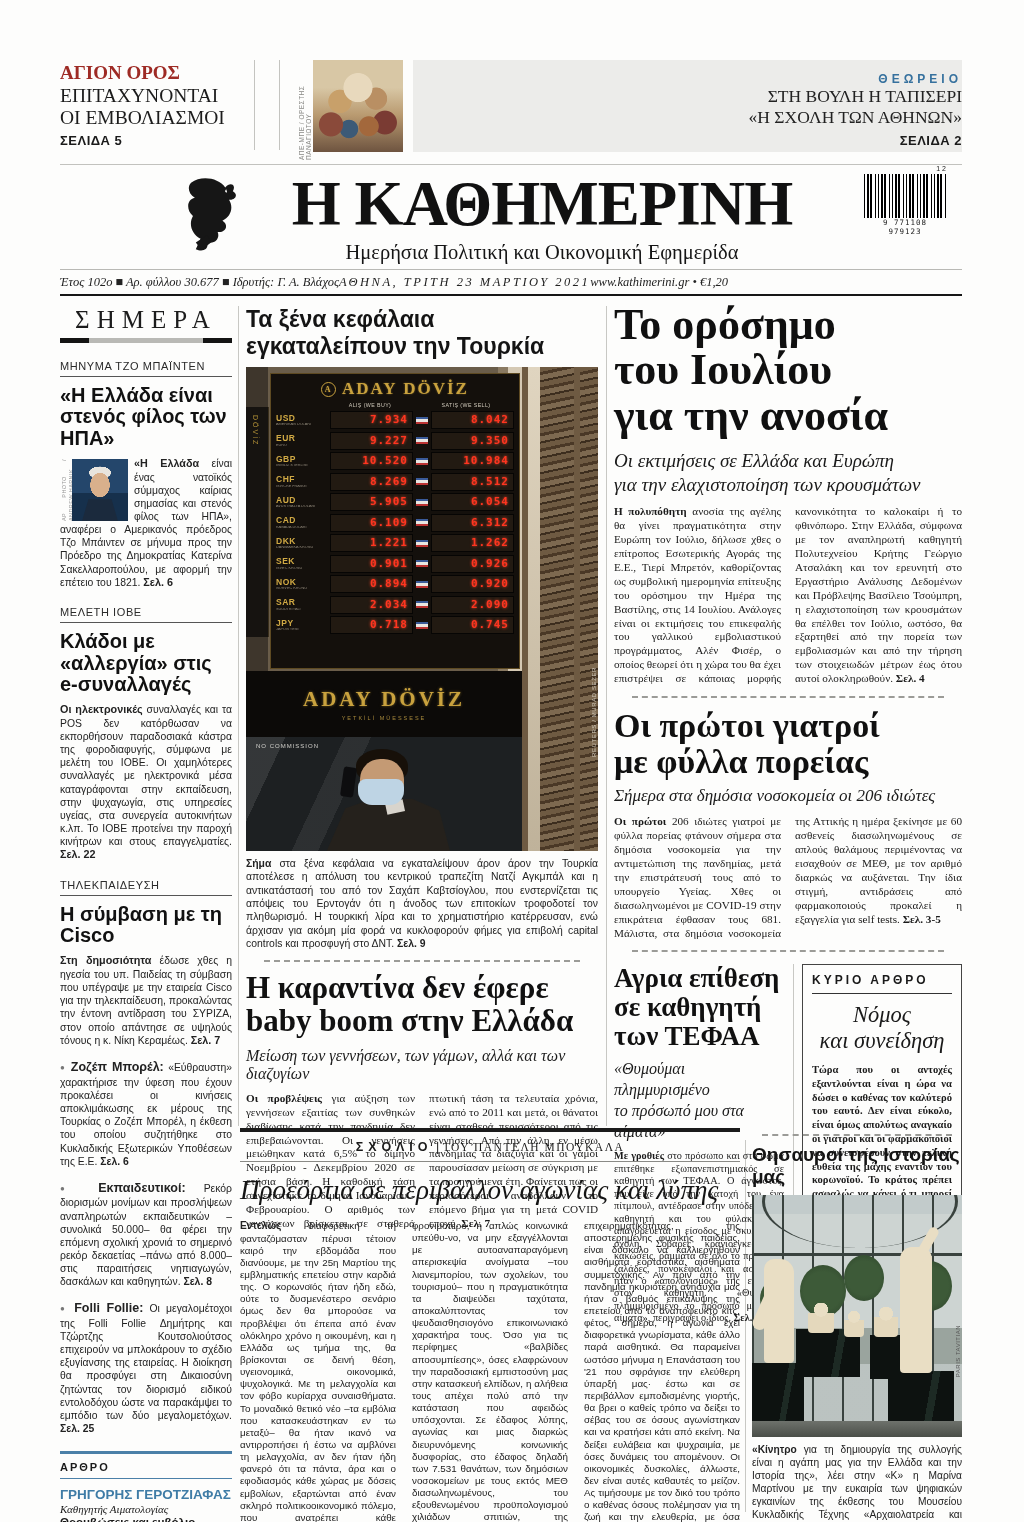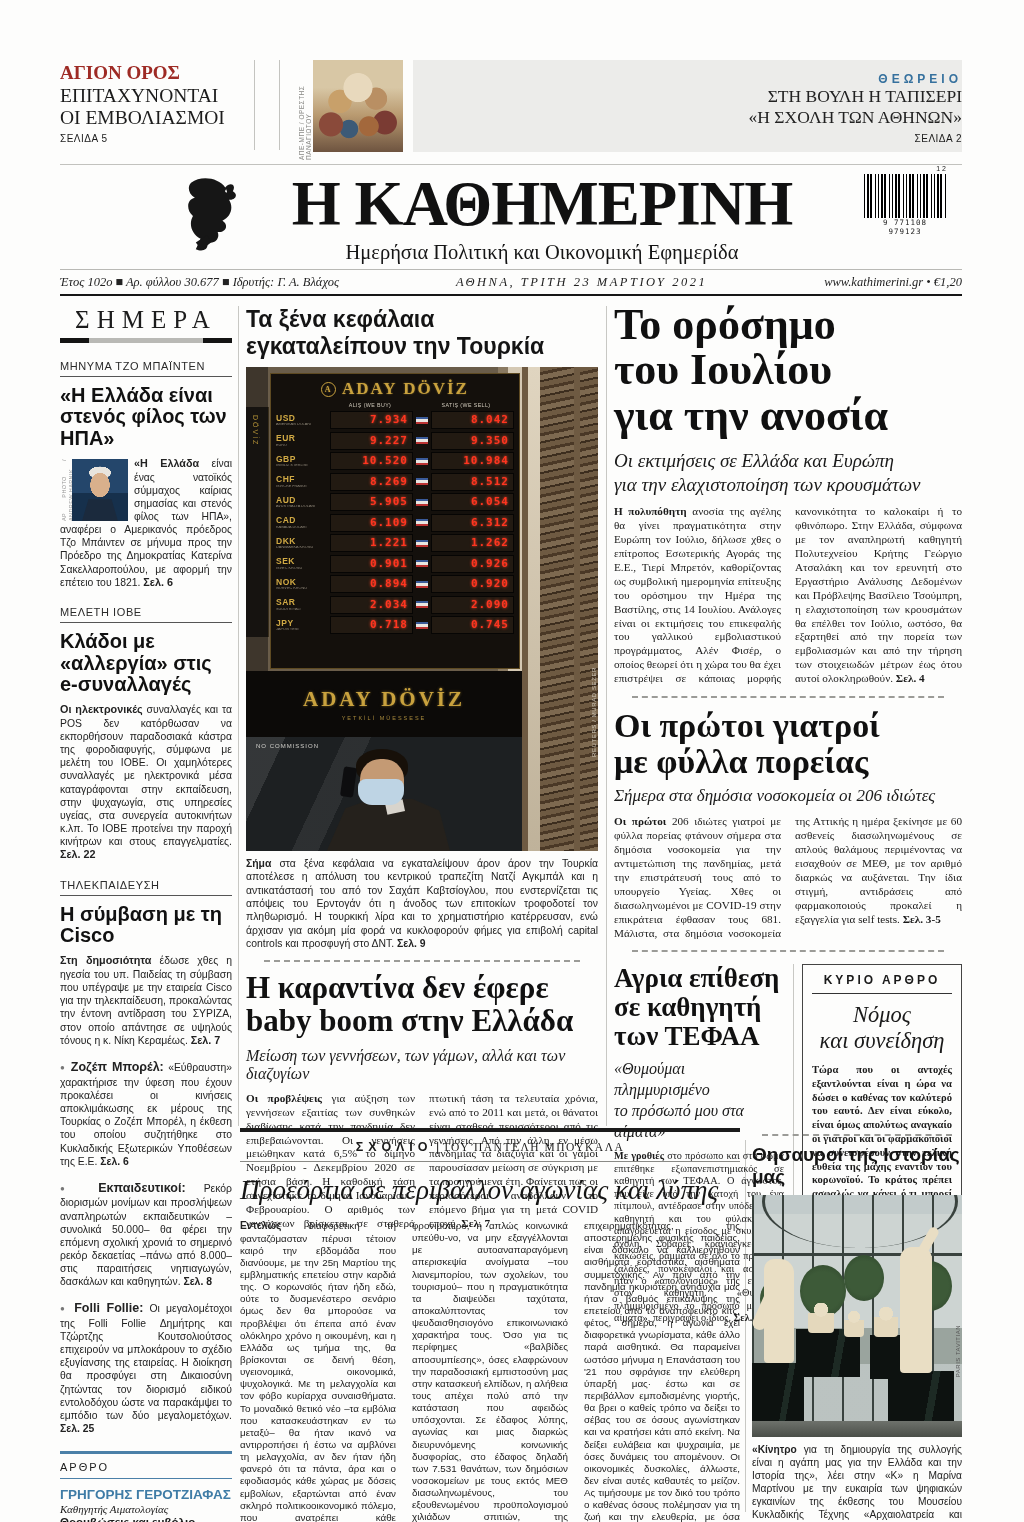--- a/index.html
+++ b/index.html
@@ -10,21 +10,21 @@
   .vr{position:absolute;width:1px;background:#c8c8c4}
   .dash{border:0;border-top:2px dashed #9b9b97;margin:10px 18px}
   b,strong{font-weight:bold}
   p{margin:0}
 
   
   .promos{position:absolute;left:60px;top:56px;width:902px;height:104px;display:flex}
   .promo1{width:182px;padding-top:6px}
   .promo1 .kick{font-family:"Liberation Serif",serif;font-weight:bold;font-size:19px;color:#9e2b25}
   .promo1 .tit{font-family:"Liberation Serif",serif;font-size:19.5px;line-height:1.12;color:#1c1c1c;margin-top:1px}
-  .pageref-sm{font-size:10px;font-weight:normal;letter-spacing:.5px;margin-top:4px}
+  .pageref-sm{font-size:13px;font-weight:bold;letter-spacing:.5px;margin-top:4px}
   .pdiv{width:1px;background:#c4c4c0;margin:4px 12px 10px 12px}
   .promo2{display:flex;width:372px}
   .bookcover{width:64px;height:97px;background:#1e3a5c;position:relative;flex:none;box-shadow:1px 1px 2px rgba(0,0,0,.35)}
   .bookcover .bline{position:absolute;left:10px;right:10px;height:2px;background:rgba(255,255,255,.75)}
   .bookcover .redtab{position:absolute;left:0;top:60px;width:22px;height:6px;background:#a33}
   .bookcover .portrait{position:absolute;left:12px;top:46px;width:40px;height:46px;background:
       radial-gradient(ellipse 11px 14px at 50% 38%,#6b6257 0 60%,#d9d2c6 62%);background-color:#cfc8ba;border-radius:2px}
   .promo2 .ptxt{padding:8px 0 0 14px}
   .promo2 .kick{font-family:"Liberation Serif",serif;font-weight:bold;font-size:20px;color:#9e2b25}
   .promo2 .sub{font-family:"Liberation Serif",serif;font-size:9.5px;letter-spacing:.4px;color:#333;margin-top:1px}
@@ -52,21 +52,21 @@
   .mast-title{position:absolute;left:232px;top:168px;width:620px;text-align:center;
       font-family:"Liberation Serif",serif;font-weight:bold;font-size:63px;letter-spacing:-1px;color:#111}
   .mast-sub{position:absolute;left:232px;top:241px;width:620px;text-align:center;
       font-family:"Liberation Serif",serif;font-size:20.5px;color:#151515}
   .barcode{position:absolute;left:864px;top:174px;width:82px;height:58px}
   .barcode .bars{height:44px;background:repeating-linear-gradient(90deg,#000 0 1px,#fff 1px 3px,#000 3px 5px,#fff 5px 6px,#000 6px 8px,#fff 8px 11px,#000 11px 12px,#fff 12px 14px)}
   .barcode .num{font-family:"DejaVu Sans Mono",monospace;font-size:7.5px;text-align:center;letter-spacing:1px}
   .barcode .ed{position:absolute;right:-2px;top:-9px;font-size:7px;letter-spacing:2px}
 
   
-  .dateline{position:absolute;left:60px;top:269px;width:902px;display:flex;justify-content:space-between;
+  .dateline{position:absolute;left:60px;top:269px;width:902px;display:flex;
       border-top:1px solid #b9b9b5;padding-top:5px;font-family:"Liberation Serif",serif;font-style:italic;font-size:12.5px;color:#222}
   .dateline .c{letter-spacing:2.5px}
   .dateline-rule{position:absolute;left:60px;top:294px;width:902px;height:2px;background:#161616}
 
   
   .sidebar{position:absolute;left:60px;top:306px;width:172px}
   .simera{font-family:"Liberation Serif",serif;font-size:25px;letter-spacing:7px;text-align:center;color:#1c1c1c}
   .simera-bar{height:5px;margin-top:4px;background:linear-gradient(90deg,#141414 0 17%,#b9b9b5 17% 83%,#141414 83%)}
   .sb-kick{font-size:11px;letter-spacing:.6px;color:#2a2a2a;border-bottom:1px solid #555;
            padding-bottom:4px;margin:17px 0 8px}
@@ -79,21 +79,21 @@
       radial-gradient(ellipse 18px 10px at 50% 22%,#e8e4dd 0 60%,transparent 62%),
       linear-gradient(180deg,#24466b 0 55%,#16304c 55%)}
   .bphoto .img:after{content:"";position:absolute;left:10px;bottom:0;width:36px;height:22px;background:#1b2a3d;
       clip-path:polygon(0 100%,18% 0,82% 0,100% 100%)}
   .bphoto .cr{position:absolute;left:1px;top:0;height:62px;writing-mode:vertical-rl;transform:rotate(180deg);
       font-size:5.5px;color:#999;letter-spacing:.4px}
   .sb-bullet{font-size:10.4px;line-height:1.26;color:#222;margin-top:13px}
   .sb-bullet .dot{color:#777;font-size:8px;vertical-align:1px}
   .sb-bullet .bl{font-size:12.5px}
   .arthro{margin-top:16px;border-top:3px solid #4b80a8;border-bottom:3px solid #4b80a8;padding:5px 0 8px}
-  .arthro .hd{font-size:11px;font-weight:normal;letter-spacing:2px;padding:2px 0 5px;border-bottom:1px solid #4b80a8}
+  .arthro .hd{font-size:11px;font-weight:bold;letter-spacing:2px;padding:2px 0 5px;border-bottom:1px solid #4b80a8}
   .arthro .nm{color:#3f7ca6;font-weight:bold;font-size:13.5px;margin-top:8px}
   .arthro .rl{font-family:"Liberation Serif",serif;font-style:italic;font-size:11px;margin-top:1px}
   .arthro .tt{font-weight:bold;font-size:11.5px;margin-top:1px}
 
   
   .center{position:absolute;left:246px;top:306px;width:352px}
   .tky-head{font-size:23px;font-weight:bold;color:#141414;margin-bottom:7px}
   .caption{font-size:10.4px;line-height:1.28;color:#222;margin-top:6px}
   .bb-head{font-family:"Liberation Serif",serif;font-weight:bold;font-size:31px;line-height:1.06;color:#111;margin-top:10px}
   .bb-sub{font-family:"Liberation Serif",serif;font-style:italic;font-size:16px;margin-top:9px;color:#1c1c1c}
@@ -153,21 +153,21 @@
   .main-sub{font-family:"Liberation Serif",serif;font-style:italic;font-size:19px;line-height:1.25;margin-top:11px;color:#1a1a1a}
   .doc-head{font-family:"Liberation Serif",serif;font-weight:bold;font-size:34px;line-height:1.05;color:#101010}
   .doc-sub{font-family:"Liberation Serif",serif;font-style:italic;font-size:17px;margin-top:7px}
   .split{display:flex;margin-top:12px}
   .tefaa{width:170px}
   .tefaa .hd{font-family:"Liberation Serif",serif;font-weight:bold;font-size:27px;line-height:1.06;color:#101010}
   .tefaa .sb{font-family:"Liberation Serif",serif;font-style:italic;font-size:16px;line-height:1.3;margin-top:9px}
   .tefaa .bd{margin-top:8px;font-family:"Liberation Serif",serif;font-size:10.3px;line-height:1.21}
   .splitrule{width:1px;background:#c8c8c4;margin:0 8px 0 9px}
   .kyrio{flex:1;border:1px solid #444;padding:8px 9px 10px;align-self:flex-start}
-  .kyrio .hd{font-size:12px;font-weight:bold;letter-spacing:3px;text-align:center;border-bottom:1px solid #333;padding-bottom:6px}
+  .kyrio .hd{font-size:12px;font-weight:bold;letter-spacing:3px;border-bottom:1px solid #333;padding-bottom:6px}
   .kyrio .tt{font-family:"Liberation Serif",serif;font-style:italic;font-size:22.5px;text-align:center;line-height:1.15;margin-top:8px}
   .kyrio .bd{font-family:"Liberation Serif",serif;font-weight:bold;font-size:10.6px;line-height:1.3;margin-top:9px;color:#1b1b1b}
 
   
   .scholio{position:absolute;left:240px;top:1128px;width:500px}
   .sch-bar{height:4px;background:#1b1b1b}
   .sch-head{text-align:center;margin-top:8px;font-size:12.5px}
   .sch-head .l{font-weight:bold;letter-spacing:5px}
   .sch-head .a{font-family:"Liberation Serif",serif;letter-spacing:1.5px;font-size:11.5px}
   .sch-rule{height:1px;background:#8a8a86;margin-top:7px}

